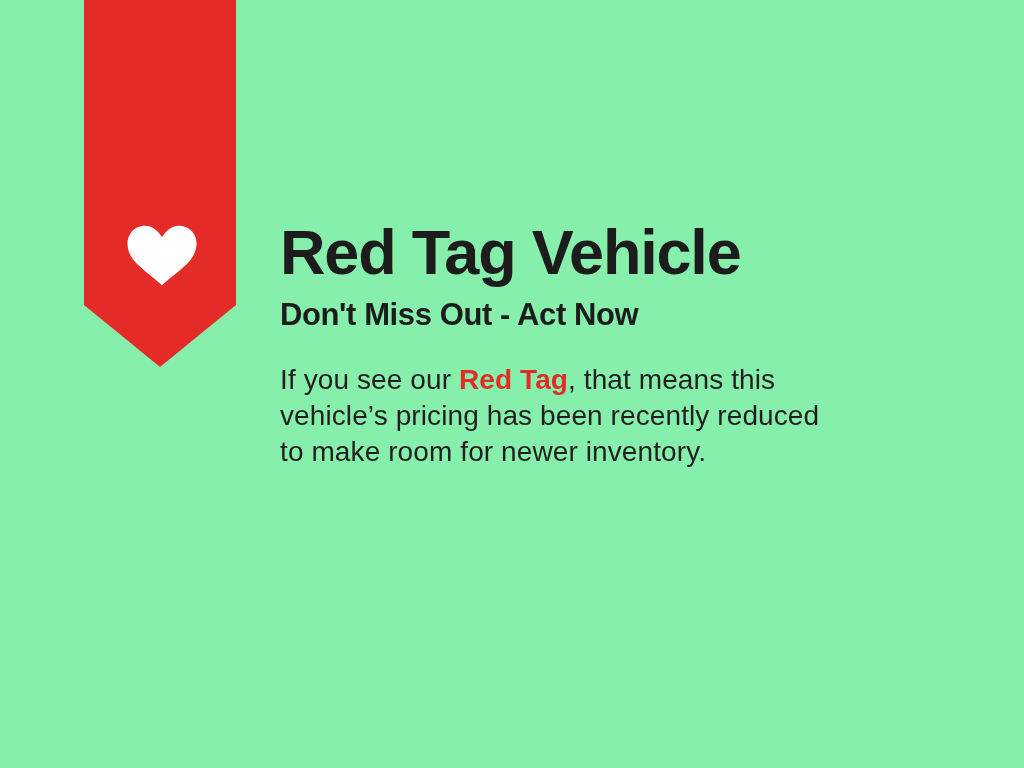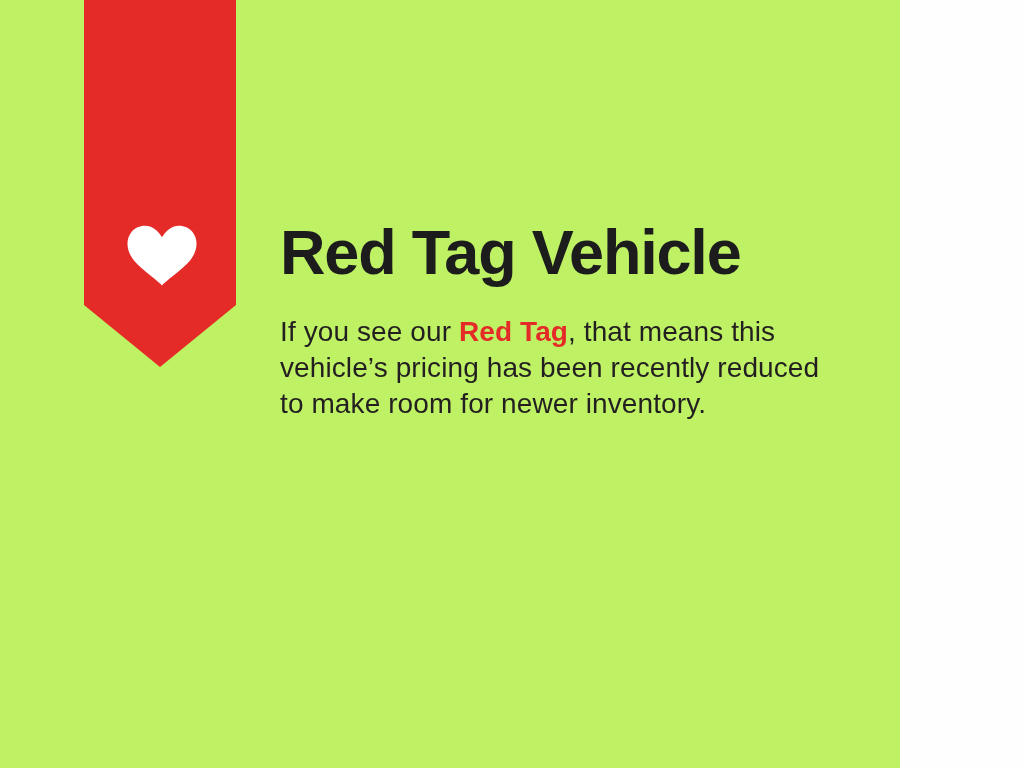--- a/index.html
+++ b/index.html
@@ -11,23 +11,23 @@
     width: 1024px;
     height: 768px;
     overflow: hidden;
     background: #fefefe;
     font-family: "Liberation Sans", "DejaVu Sans", sans-serif;
     -webkit-font-smoothing: antialiased;
   }
 
   .slide {
     position: relative;
-    width: 900px;
+    width: 1024px;
     height: 768px;
-    background: #bef264;
+    background: #86efac;
   }
 
   
   .ribbon-wrap {
     position: absolute;
     left: 84px;
     top: 0;
     width: 152px;
     height: 367px;
   }
@@ -118,17 +118,18 @@
                  C 71.5 15.5, 70.5 26, 64.5 34.5
                  C 57.5 44.5, 40 55.5, 35 61.5 Z" fill="#ffffff"></path>
       </svg>
     </span>
   </div>
 
   <div class="text-block">
 
     <h1 class="headline">Red Tag Vehicle</h1>
 
+    <h2 class="subheadline">Don't Miss Out - Act Now</h2>
 
     <p class="body-copy"><span>If you see our </span><span class="emphasis">Red Tag</span><span>, that means this vehicle’s pricing has been recently reduced to make room for newer inventory.</span></p>
 
   </div>
 </div>
 
 </body></html>

